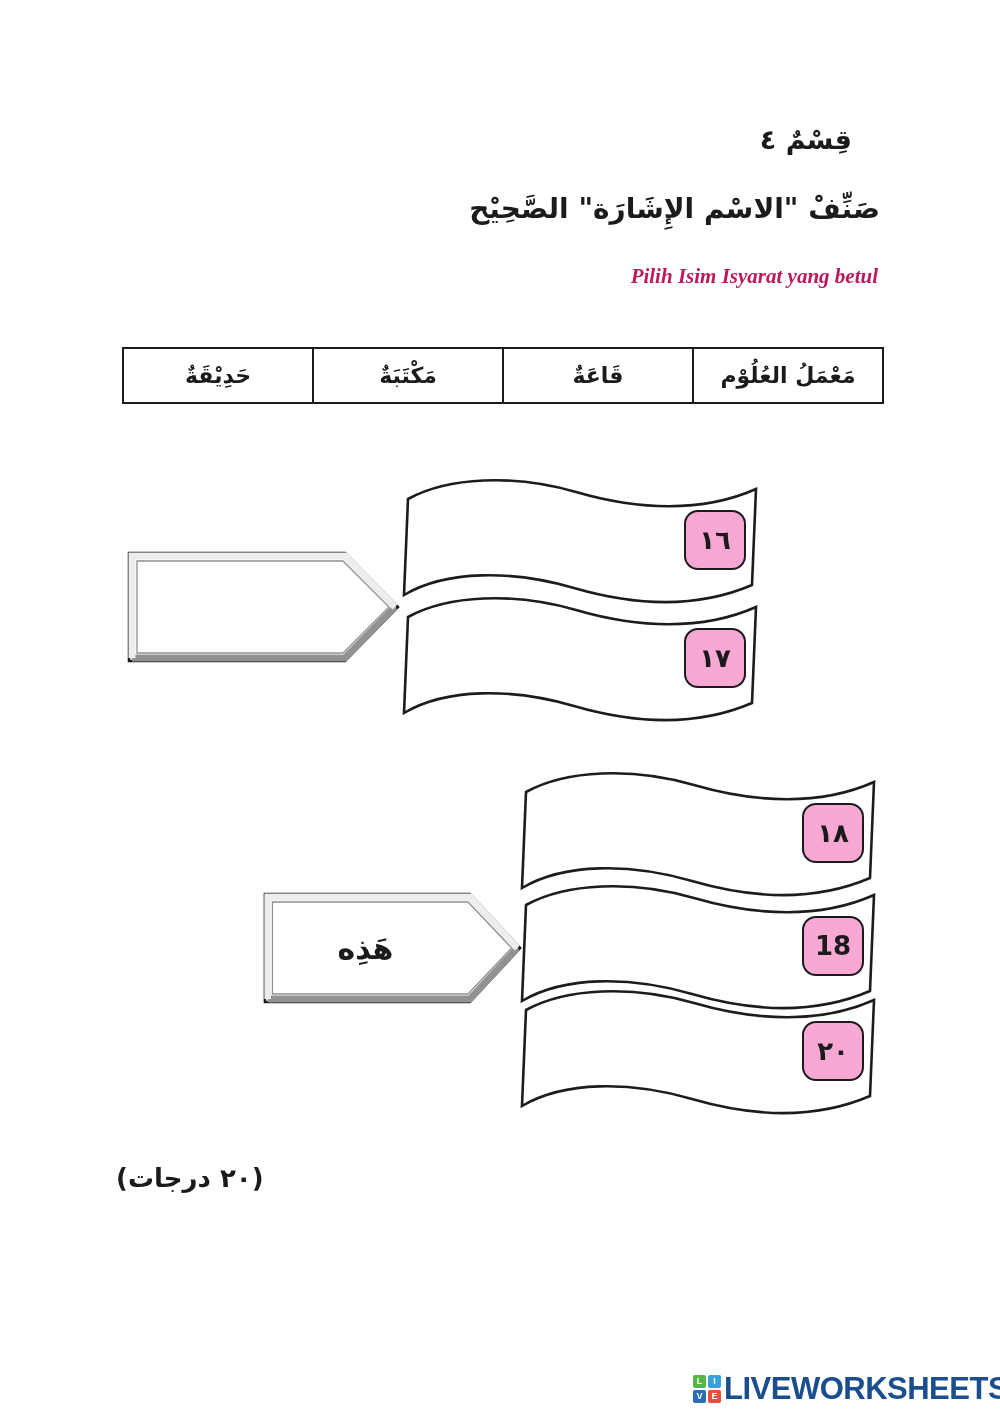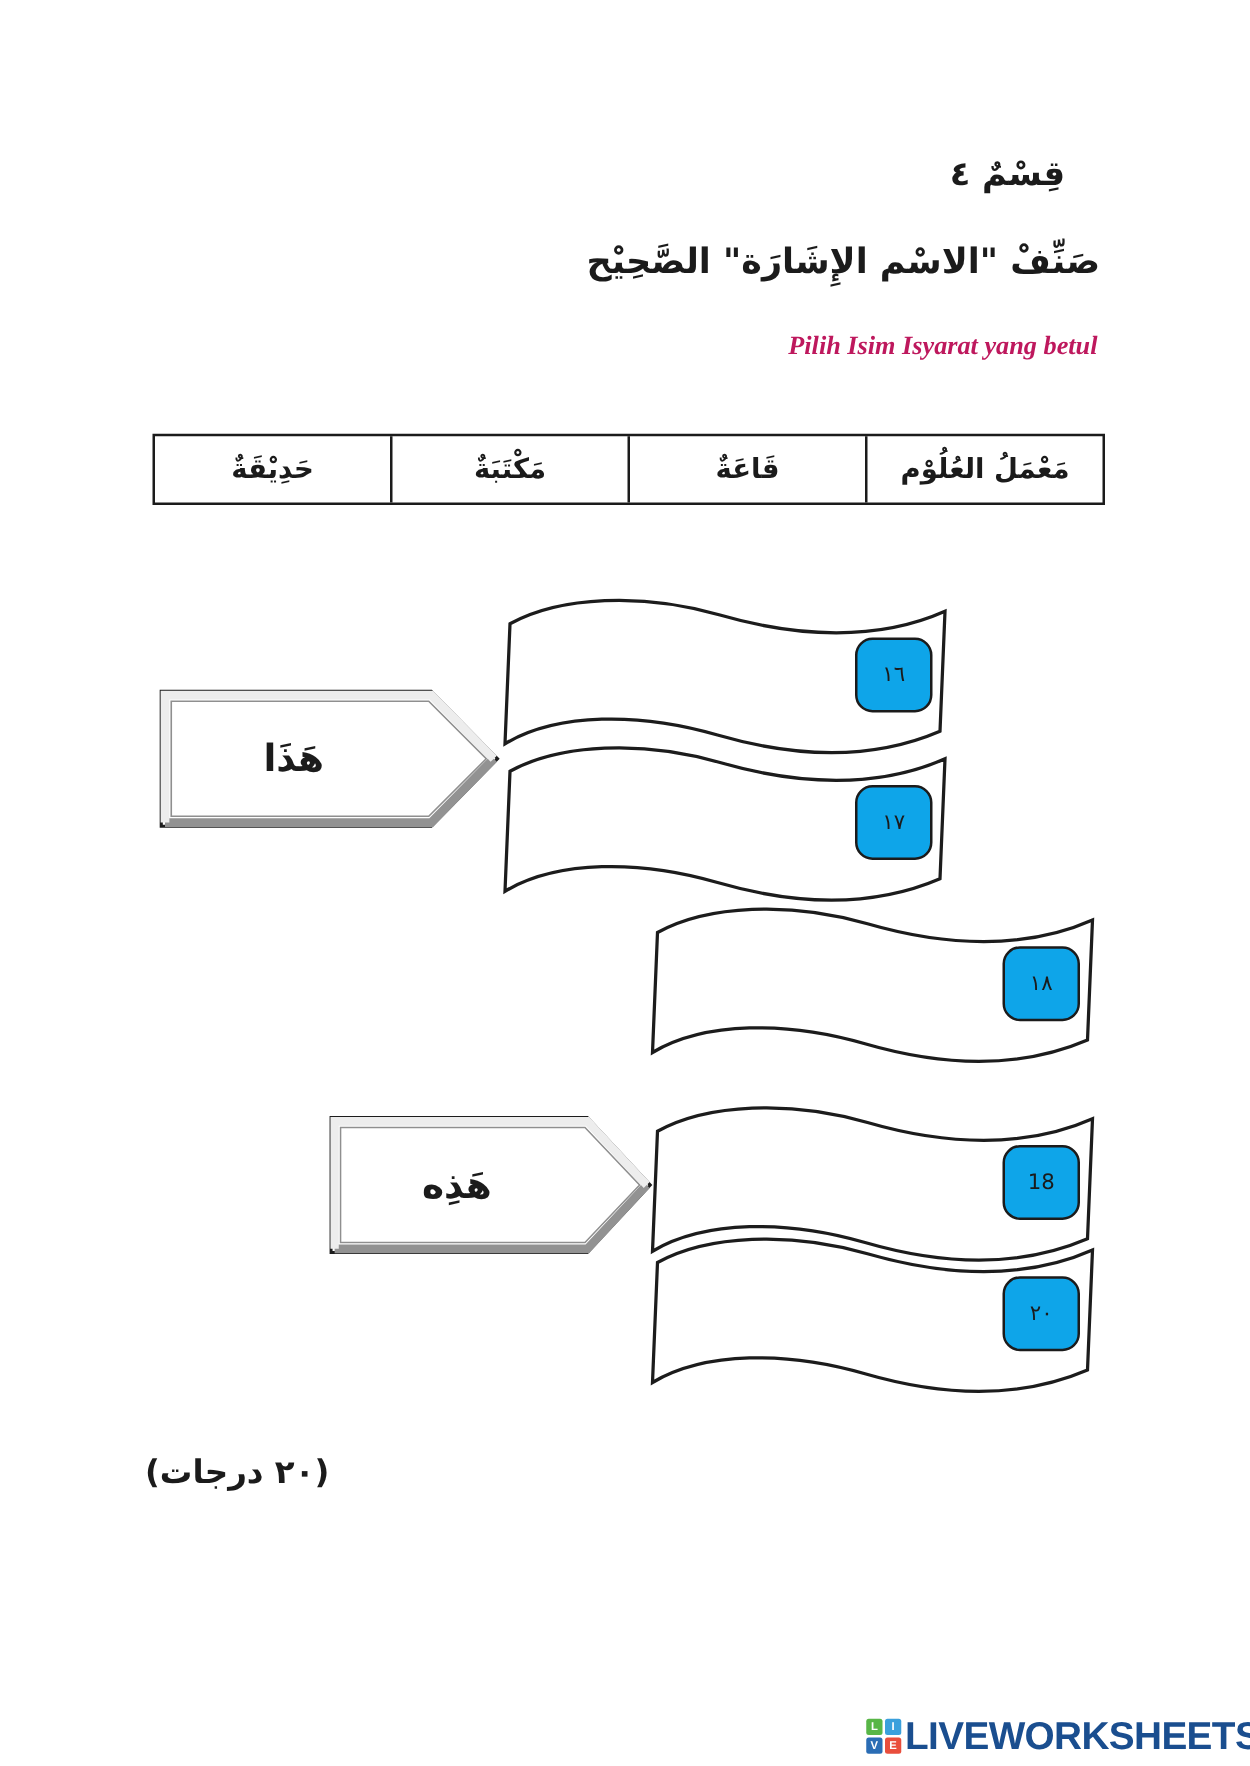--- a/index.html
+++ b/index.html
@@ -33,23 +33,23 @@
   .pointer-label{
     position:absolute;left:0;top:0;width:79%;height:100%;
     display:flex;align-items:center;justify-content:center;
     font-size:30px;font-weight:bold;direction:rtl;pointer-events:none;
   }
   
   .banner{position:absolute;width:360px;height:112px;}
   .banner svg{display:block;overflow:visible;}
   .badge{
     position:absolute;right:16px;top:33px;width:58px;height:56px;
-    border:2.5px solid #1b1b1b;border-radius:14px;background:#0ea5e9;
+    border:2.5px solid #1b1b1b;border-radius:14px;background:#f9a8d4;
     display:flex;align-items:center;justify-content:center;
-    font-size:17px;font-weight:normal;direction:rtl;
+    font-size:26px;font-weight:bold;direction:rtl;
   }
   
   .marks{
     position:absolute;left:116px;top:1163px;font-size:26px;font-weight:bold;
     direction:rtl;white-space:nowrap;
   }
   .logo{
     position:absolute;left:693px;top:1368px;height:42px;
     display:flex;align-items:center;gap:3px;
     font-family:"Liberation Sans",sans-serif;
@@ -83,21 +83,20 @@
     <div class="wb-cell">حَدِيْقَةٌ</div>
   </div>
 
   <div class="pointer" style="left:126px;top:550px;width:276px;height:114px;">
     <svg width="276" height="114" viewBox="0 0 276 114">
       <polygon points="3,3 219,3 272,57 219,111 3,111" fill="#ffffff" stroke="#1c1c1c" stroke-width="2.5"></polygon>
       <polyline points="6,108 219,108 269,57" fill="none" stroke="#929292" stroke-width="7"></polyline>
       <polyline points="6,108 6,6 219,6 269,57" fill="none" stroke="#ededed" stroke-width="7"></polyline>
       <polygon points="11,11 217,11 263,57 217,103 11,103" fill="#ffffff" stroke="#8f8f8f" stroke-width="1.3"></polygon>
     </svg>
-    <div class="pointer-label">هَذَا</div>
   </div>
 
   <div class="banner" style="left:402px;top:477px;">
     <svg width="360" height="112" viewBox="0 0 360 112">
       <path d="M 6,22 C 46,0 112,-3 174,15 C 236,33 300,36 354,12 L 350,108 C 294,132 234,129 172,111 C 110,93 44,93 2,118 Z" fill="#ffffff" stroke="#1c1c1c" stroke-width="2.6"></path>
     </svg>
     <div class="badge">١٦</div>
   </div>
 
   <div class="banner" style="left:402px;top:595px;">
@@ -110,21 +109,21 @@
   <div class="pointer" style="left:262px;top:891px;width:262px;height:114px;">
     <svg width="262" height="114" viewBox="0 0 276 114" preserveAspectRatio="none">
       <polygon points="3,3 219,3 272,57 219,111 3,111" fill="#ffffff" stroke="#1c1c1c" stroke-width="2.5"></polygon>
       <polyline points="6,108 219,108 269,57" fill="none" stroke="#929292" stroke-width="7"></polyline>
       <polyline points="6,108 6,6 219,6 269,57" fill="none" stroke="#ededed" stroke-width="7"></polyline>
       <polygon points="11,11 217,11 263,57 217,103 11,103" fill="#ffffff" stroke="#8f8f8f" stroke-width="1.3"></polygon>
     </svg>
     <div class="pointer-label">هَذِه</div>
   </div>
 
-  <div class="banner" style="left:520px;top:724px;">
+  <div class="banner" style="left:520px;top:770px;">
     <svg width="360" height="112" viewBox="0 0 360 112">
       <path d="M 6,22 C 46,0 112,-3 174,15 C 236,33 300,36 354,12 L 350,108 C 294,132 234,129 172,111 C 110,93 44,93 2,118 Z" fill="#ffffff" stroke="#1c1c1c" stroke-width="2.6"></path>
     </svg>
     <div class="badge">١٨</div>
   </div>
 
   <div class="banner" style="left:520px;top:883px;">
     <svg width="360" height="112" viewBox="0 0 360 112">
       <path d="M 6,22 C 46,0 112,-3 174,15 C 236,33 300,36 354,12 L 350,108 C 294,132 234,129 172,111 C 110,93 44,93 2,118 Z" fill="#ffffff" stroke="#1c1c1c" stroke-width="2.6"></path>
     </svg>

